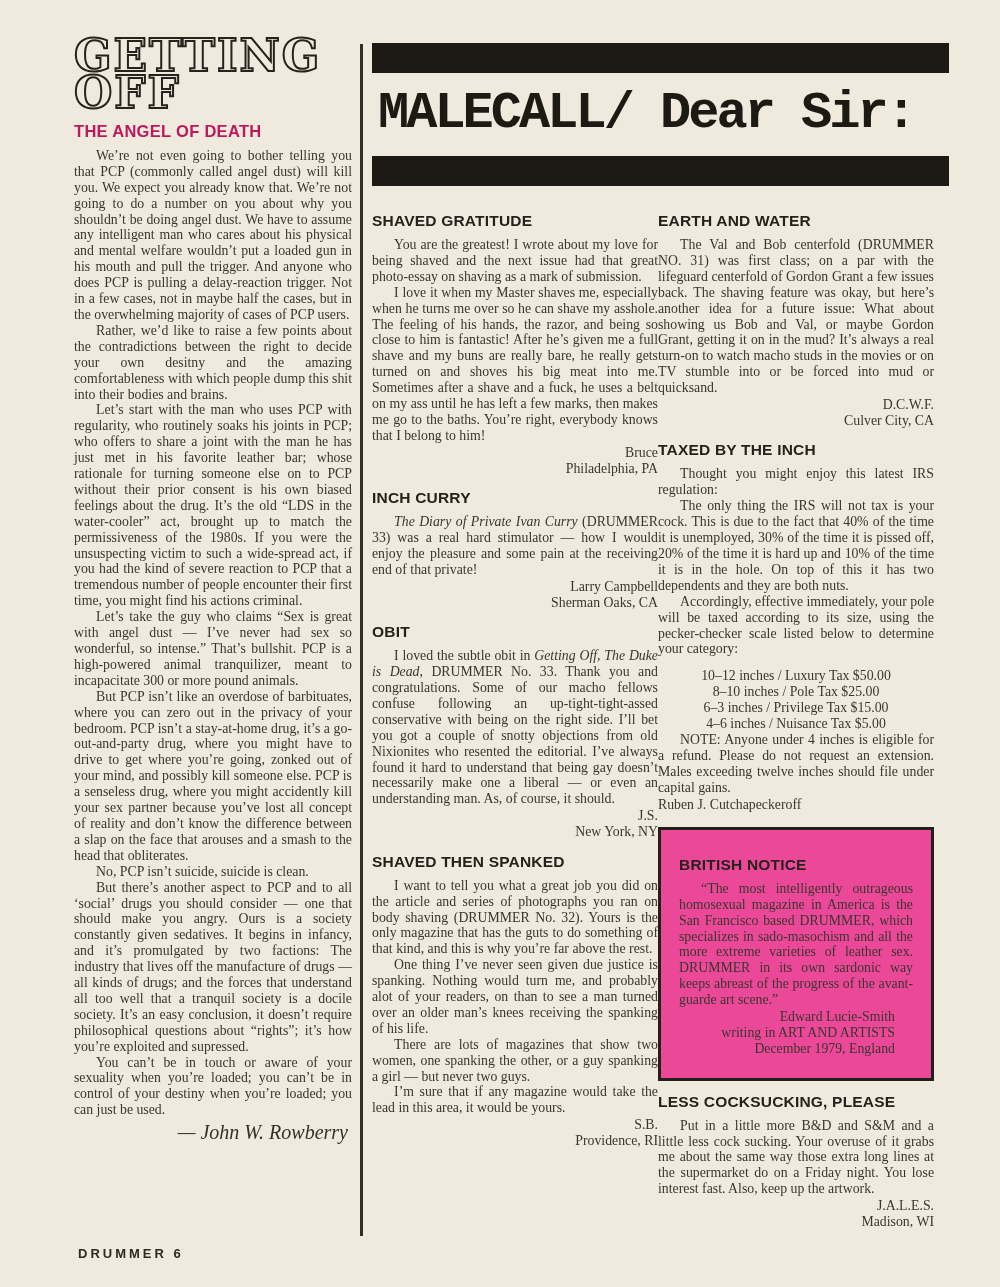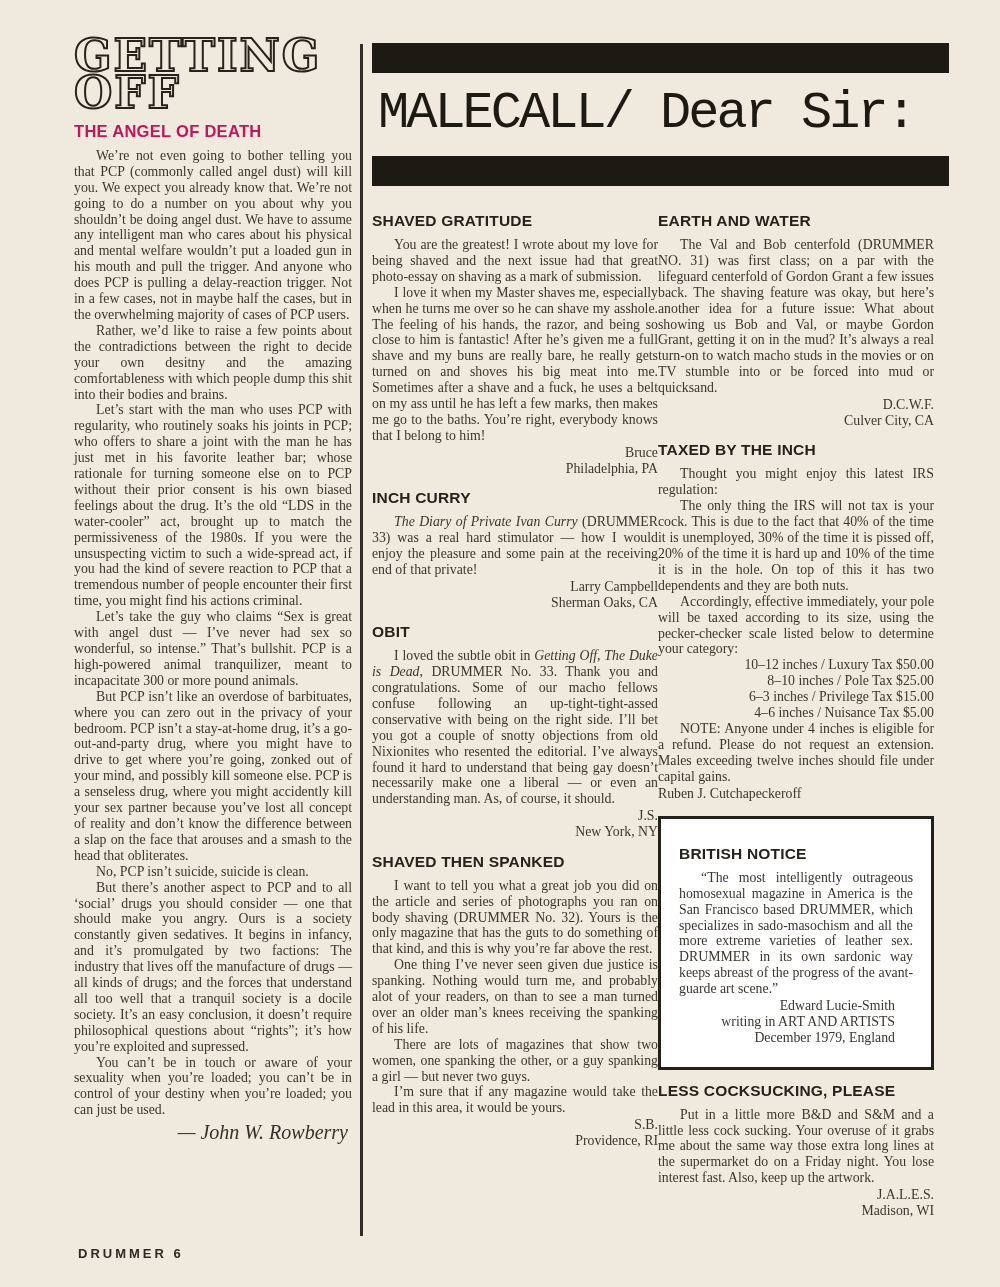--- a/index.html
+++ b/index.html
@@ -33,43 +33,43 @@
     font-size:20px;margin-top:3px;color:#33302a;
   }
 
   
   .col-divider{position:absolute;left:360px;top:44px;width:3px;height:1192px;background:#322e27;}
 
   
   .malecall-header{position:absolute;left:372px;top:43px;width:577px;}
   .bar{width:100%;height:30px;background:#1d1a14;}
   .malecall-title{
-    font-family:"Liberation Mono", monospace;font-weight:normal;
+    font-family:"Liberation Mono", monospace;font-weight:bold;
     font-size:52px;letter-spacing:-3px;line-height:1;
     color:#1d1a14;padding:15px 0 16px 6px;white-space:nowrap;
   }
 
   
   .letters-area{position:absolute;left:372px;top:212px;width:578px;display:flex;gap:0;}
   .letters-col{flex:0 0 auto;}
   .letters-col.mid{width:286px;}
   .letters-col.right{width:276px;}
   .letter{margin:0 0 10px 0;}
   .letter-heading{
     font-family:"Liberation Sans", sans-serif;font-weight:bold;
     font-size:15.5px;letter-spacing:.2px;color:#26221b;
     margin:12px 0 7px 0;
   }
   .letter:first-child .letter-heading{margin-top:0;}
   .sig{text-align:right;font-size:13.8px;line-height:16.2px;margin:1px 0 4px 0;color:#3a362e;}
   .sig-left{text-align:left;}
-  .center-lines{text-align:right;font-size:13.8px;line-height:15.9px;color:#3a362e;}
+  .center-lines{text-align:center;font-size:13.8px;line-height:15.9px;color:#3a362e;margin-top:11px;}
   .letter.boxed{
     border:3px solid #23201a;padding:14px 18px 16px 18px;margin:14px 0 12px 0;
-    background:#ffffff;
+    background:#ec4899;
   }
   .letter.boxed .sig{padding-right:18px;}
 
   
   .page-footer{
     position:absolute;left:78px;top:1246px;
     font-family:"Liberation Sans", sans-serif;font-weight:bold;
     font-size:13px;letter-spacing:3px;color:#2d2a23;
   }
 </style>

